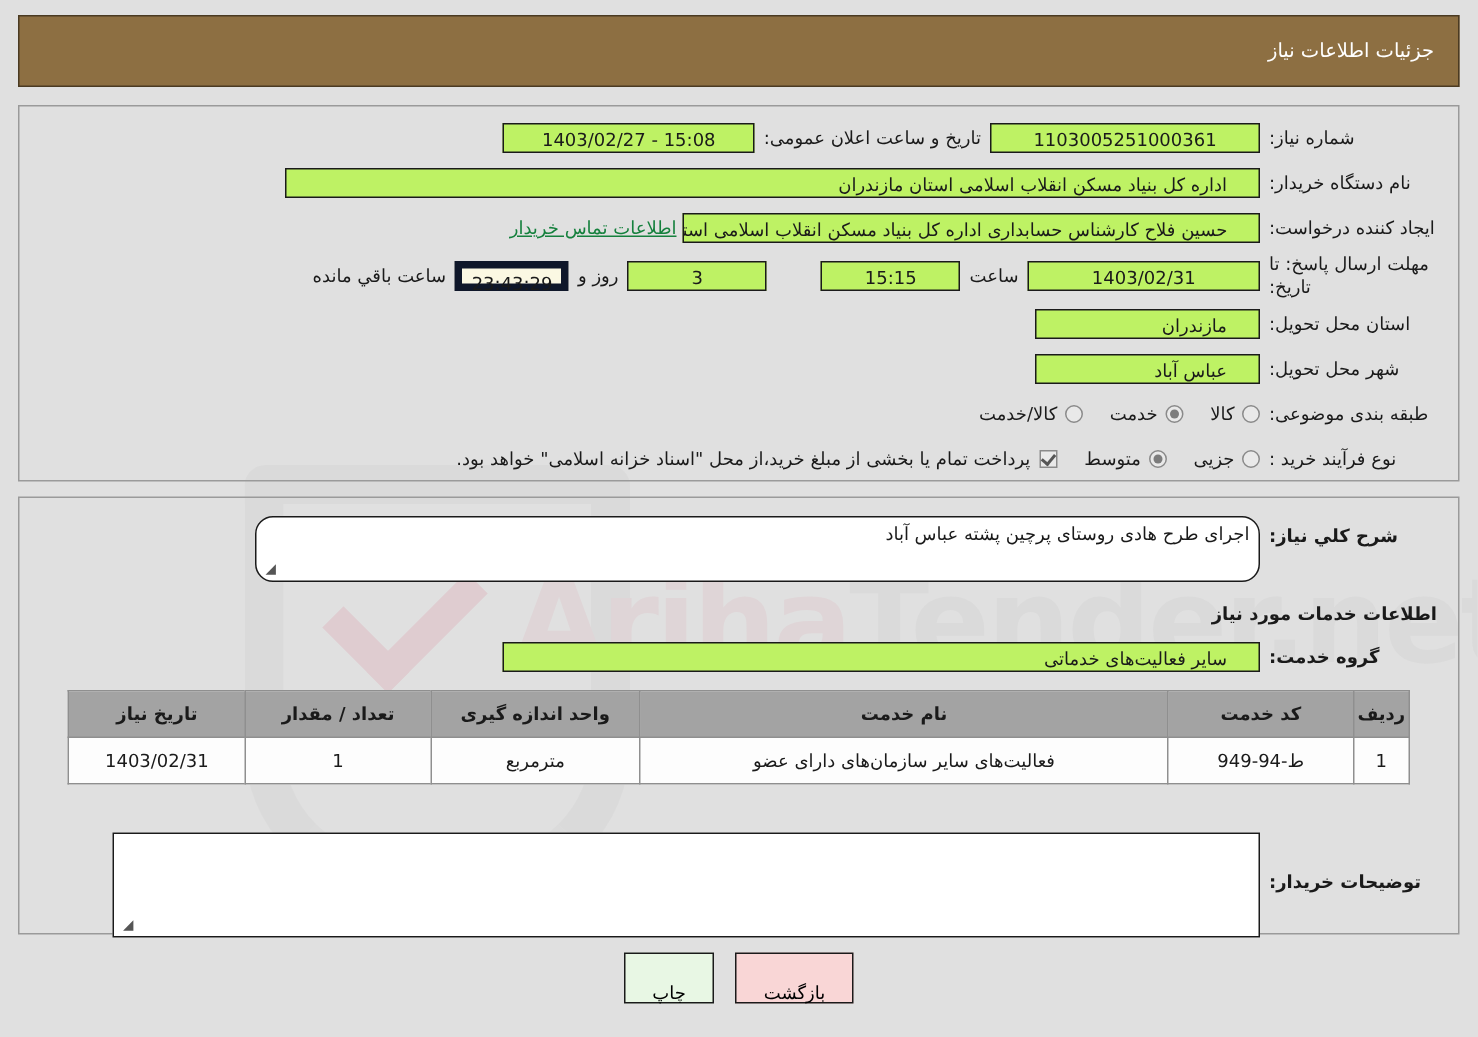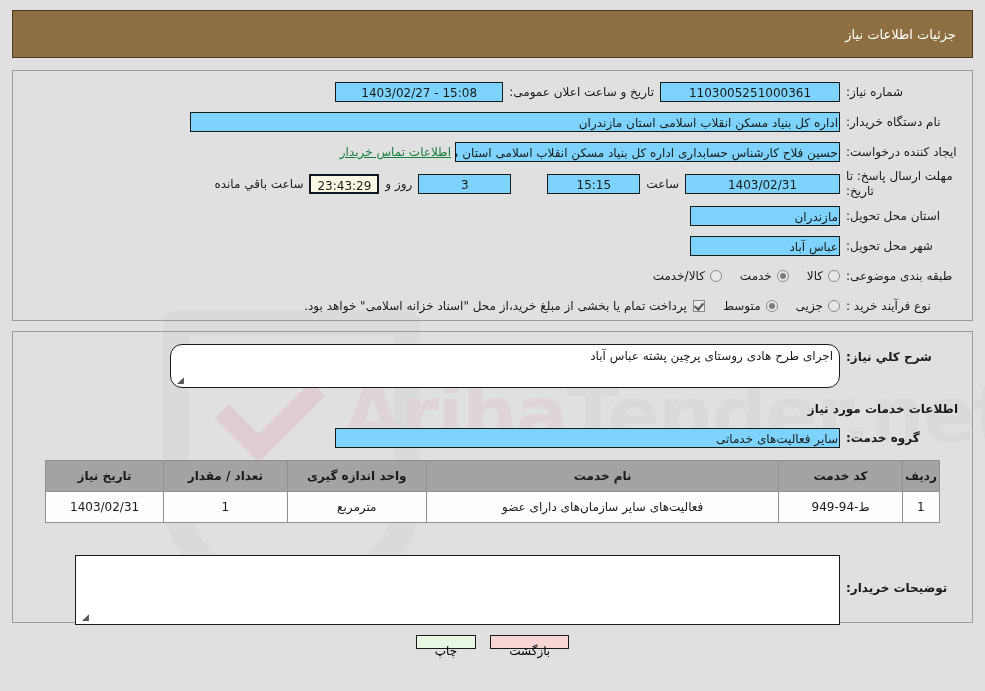--- a/index.html
+++ b/index.html
@@ -58,30 +58,30 @@
   #panel-top{height:251px;margin-bottom:0;}
   #panel-bottom{margin-top:10px;height:292px;}
 
   .row{display:flex;align-items:center;min-height:26px;margin-bottom:4px;}
   .lbl{
     width:118px;flex:0 0 118px;text-align:left;
     padding-left:6px;box-sizing:border-box;font-size:12px;
   }
   .lbl.two-line{line-height:15px;}
   .fld{
-    background:#7dd3fc;border:1px solid #1a1a1a;
+    background:#bef264;border:1px solid #1a1a1a;
     height:20px;line-height:20px;
-    padding:0 1px;box-sizing:border-box;
+    padding:0 21px;box-sizing:border-box;
     font-size:12px;text-align:center;white-space:nowrap;overflow:hidden;
   }
   .fld.rtl-start{text-align:right;}
   .sub-lbl{padding:0 6px;font-size:12px;white-space:nowrap;text-align:right;}
   .link{color:#15803d;font-size:12px;white-space:nowrap;padding-right:4px;}
   .countdown{
-    background:#fbf8e3;border:2px solid #0f172a;height:20px;line-height:20px;
+    background:#fbf8e3;border:5px solid #0f172a;height:20px;line-height:20px;
     padding:0 6px;font-size:12px;text-align:center;box-sizing:border-box;
   }
 
   
   .w-need-no{width:180px;}
   .w-announce{width:168px;}
   .w-org{width:650px;}
   .w-creator{width:385px;}
   .w-date{width:155px;}
   .w-time{width:93px;}
@@ -156,21 +156,21 @@
   .col-date{width:110px;}
 
   
   .footer{
     position:relative;z-index:2;
     display:flex;justify-content:center;align-items:center;gap:14px;
     margin-top:8px;
   }
   .btn{
     border:1px solid #1a1a1a;height:14px;line-height:20px;
-    padding:5px 18px;font-size:12px;box-sizing:border-box;cursor:pointer;
+    padding:16px 18px;font-size:12px;box-sizing:border-box;cursor:pointer;
     font-family:inherit;
   }
   .btn-back{background:#f9d6d6;}
   .btn-print{background:#e8f7e4;}
 </style>
 </head>
 <body>
 
 <div class="watermark">
   <div class="wm-inner">

